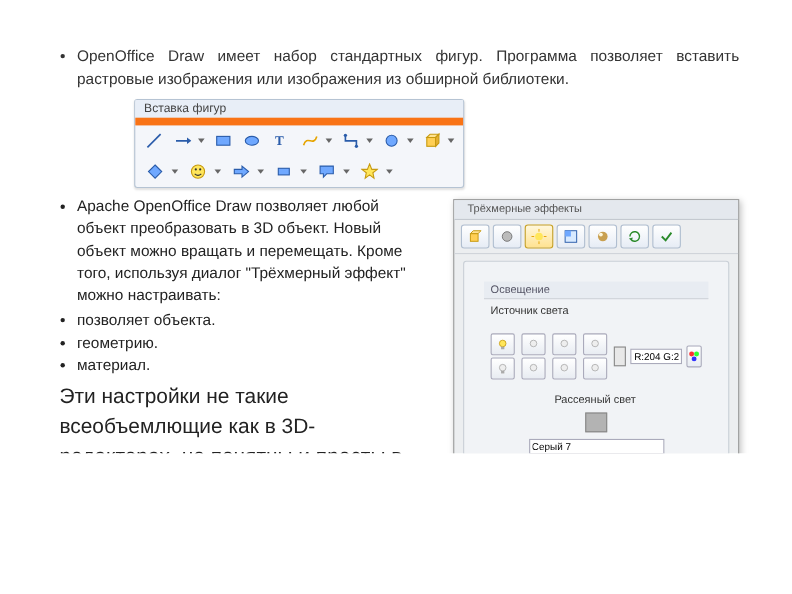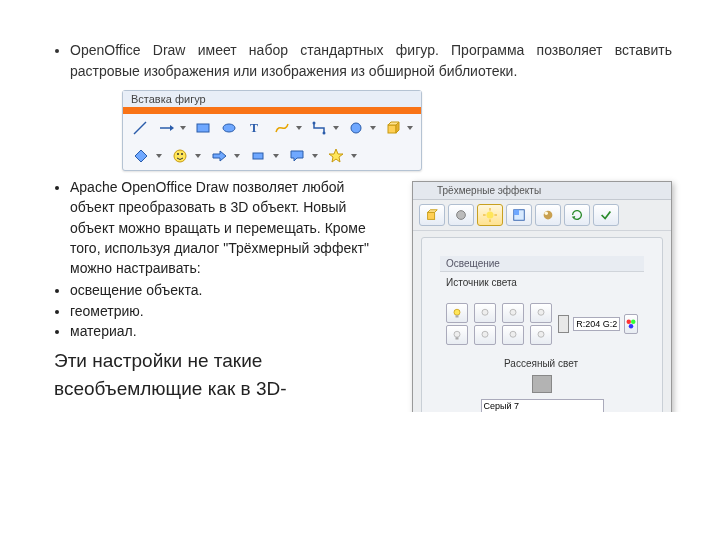--- a/index.html
+++ b/index.html
@@ -14,21 +14,21 @@
   .tb-ic svg{width:16px;height:16px;}
   .drop{width:0;height:0;border-left:3px solid transparent;border-right:3px solid transparent;border-top:4px solid #666;margin-left:-3px;}
   .cols{display:flex;gap:22px;align-items:flex-start;margin-top:0px;}
   .col-l{flex:1;}
   .col-r{width:260px;}
   .bullets2{margin:0;padding:0 0 0 22px;font-size:14px;line-height:1.45;color:#222;}
   .bullets2.sub{margin-top:2px;}
   .para{font-size:19px;line-height:1.45;margin:6px 0 0 6px;}
   
   .panel{border:1px solid #999;background:#eceef0;box-shadow:2px 2px 6px rgba(0,0,0,.25);font-size:10px;color:#333;margin-top:4px;}
-  .panel-title{padding:3px 24px;background:#e4e8ee;border-bottom:1px solid #c4c9d0;color:#555;}
+  .panel-title{padding:3px 12px;background:#e4e8ee;border-bottom:1px solid #c4c9d0;color:#555;}
   .panel-tabs{display:flex;gap:3px;padding:4px 6px;border-bottom:1px solid #d0d4da;}
   .ptab{width:24px;height:20px;border:1px solid #b0bed0;border-radius:3px;background:linear-gradient(#fff,#e6ecf5);display:flex;align-items:center;justify-content:center;}
   .ptab.sel{background:linear-gradient(#fff7dc,#ffe290);border-color:#c8a020;}
   .panel-side{float:right;display:flex;gap:3px;}
   .panel-body{padding:6px 8px 8px 8px;}
   .group{border:1px solid #c9cfd6;border-radius:3px;padding:24px;margin-bottom:6px;background:#f1f3f6;}
   .group-h{font-size:10px;margin:-6px -6px 5px -6px;padding:2px 6px;background:#e8ecf2;border-bottom:1px solid #d0d4da;color:#556;}
   .lightrow{display:flex;align-items:center;gap:6px;}
   .lcol{display:flex;flex-direction:column;gap:2px;}
   .lbtn{width:20px;height:18px;border:1px solid #aab;background:linear-gradient(#fff,#e8ecf2);border-radius:2px;display:flex;align-items:center;justify-content:center;}
@@ -163,21 +163,21 @@
       </div>
     </div>
   </div>
 
   <div class="cols">
     <div class="col-l">
       <ul class="bullets2">
         <li>Apache OpenOffice Draw позволяет любой объект преобразовать в 3D объект. Новый объект можно вращать и перемещать. Кроме того, используя диалог "Трёхмерный эффект" можно настраивать:</li>
       </ul>
       <ul class="bullets2 sub">
-        <li>освещение объекта.</li>
+        <li>позволяет объекта.</li>
         <li>геометрию.</li>
         <li>материал.</li>
       </ul>
       <p class="para">Эти настройки не такие всеобъемлющие как в 3D-редакторах, но понятны и просты в использовании.</p>
     </div>
 
     <div class="col-r">
       <div class="panel">
         <div class="panel-title">Трёхмерные эффекты</div>
         <div class="panel-tabs">

